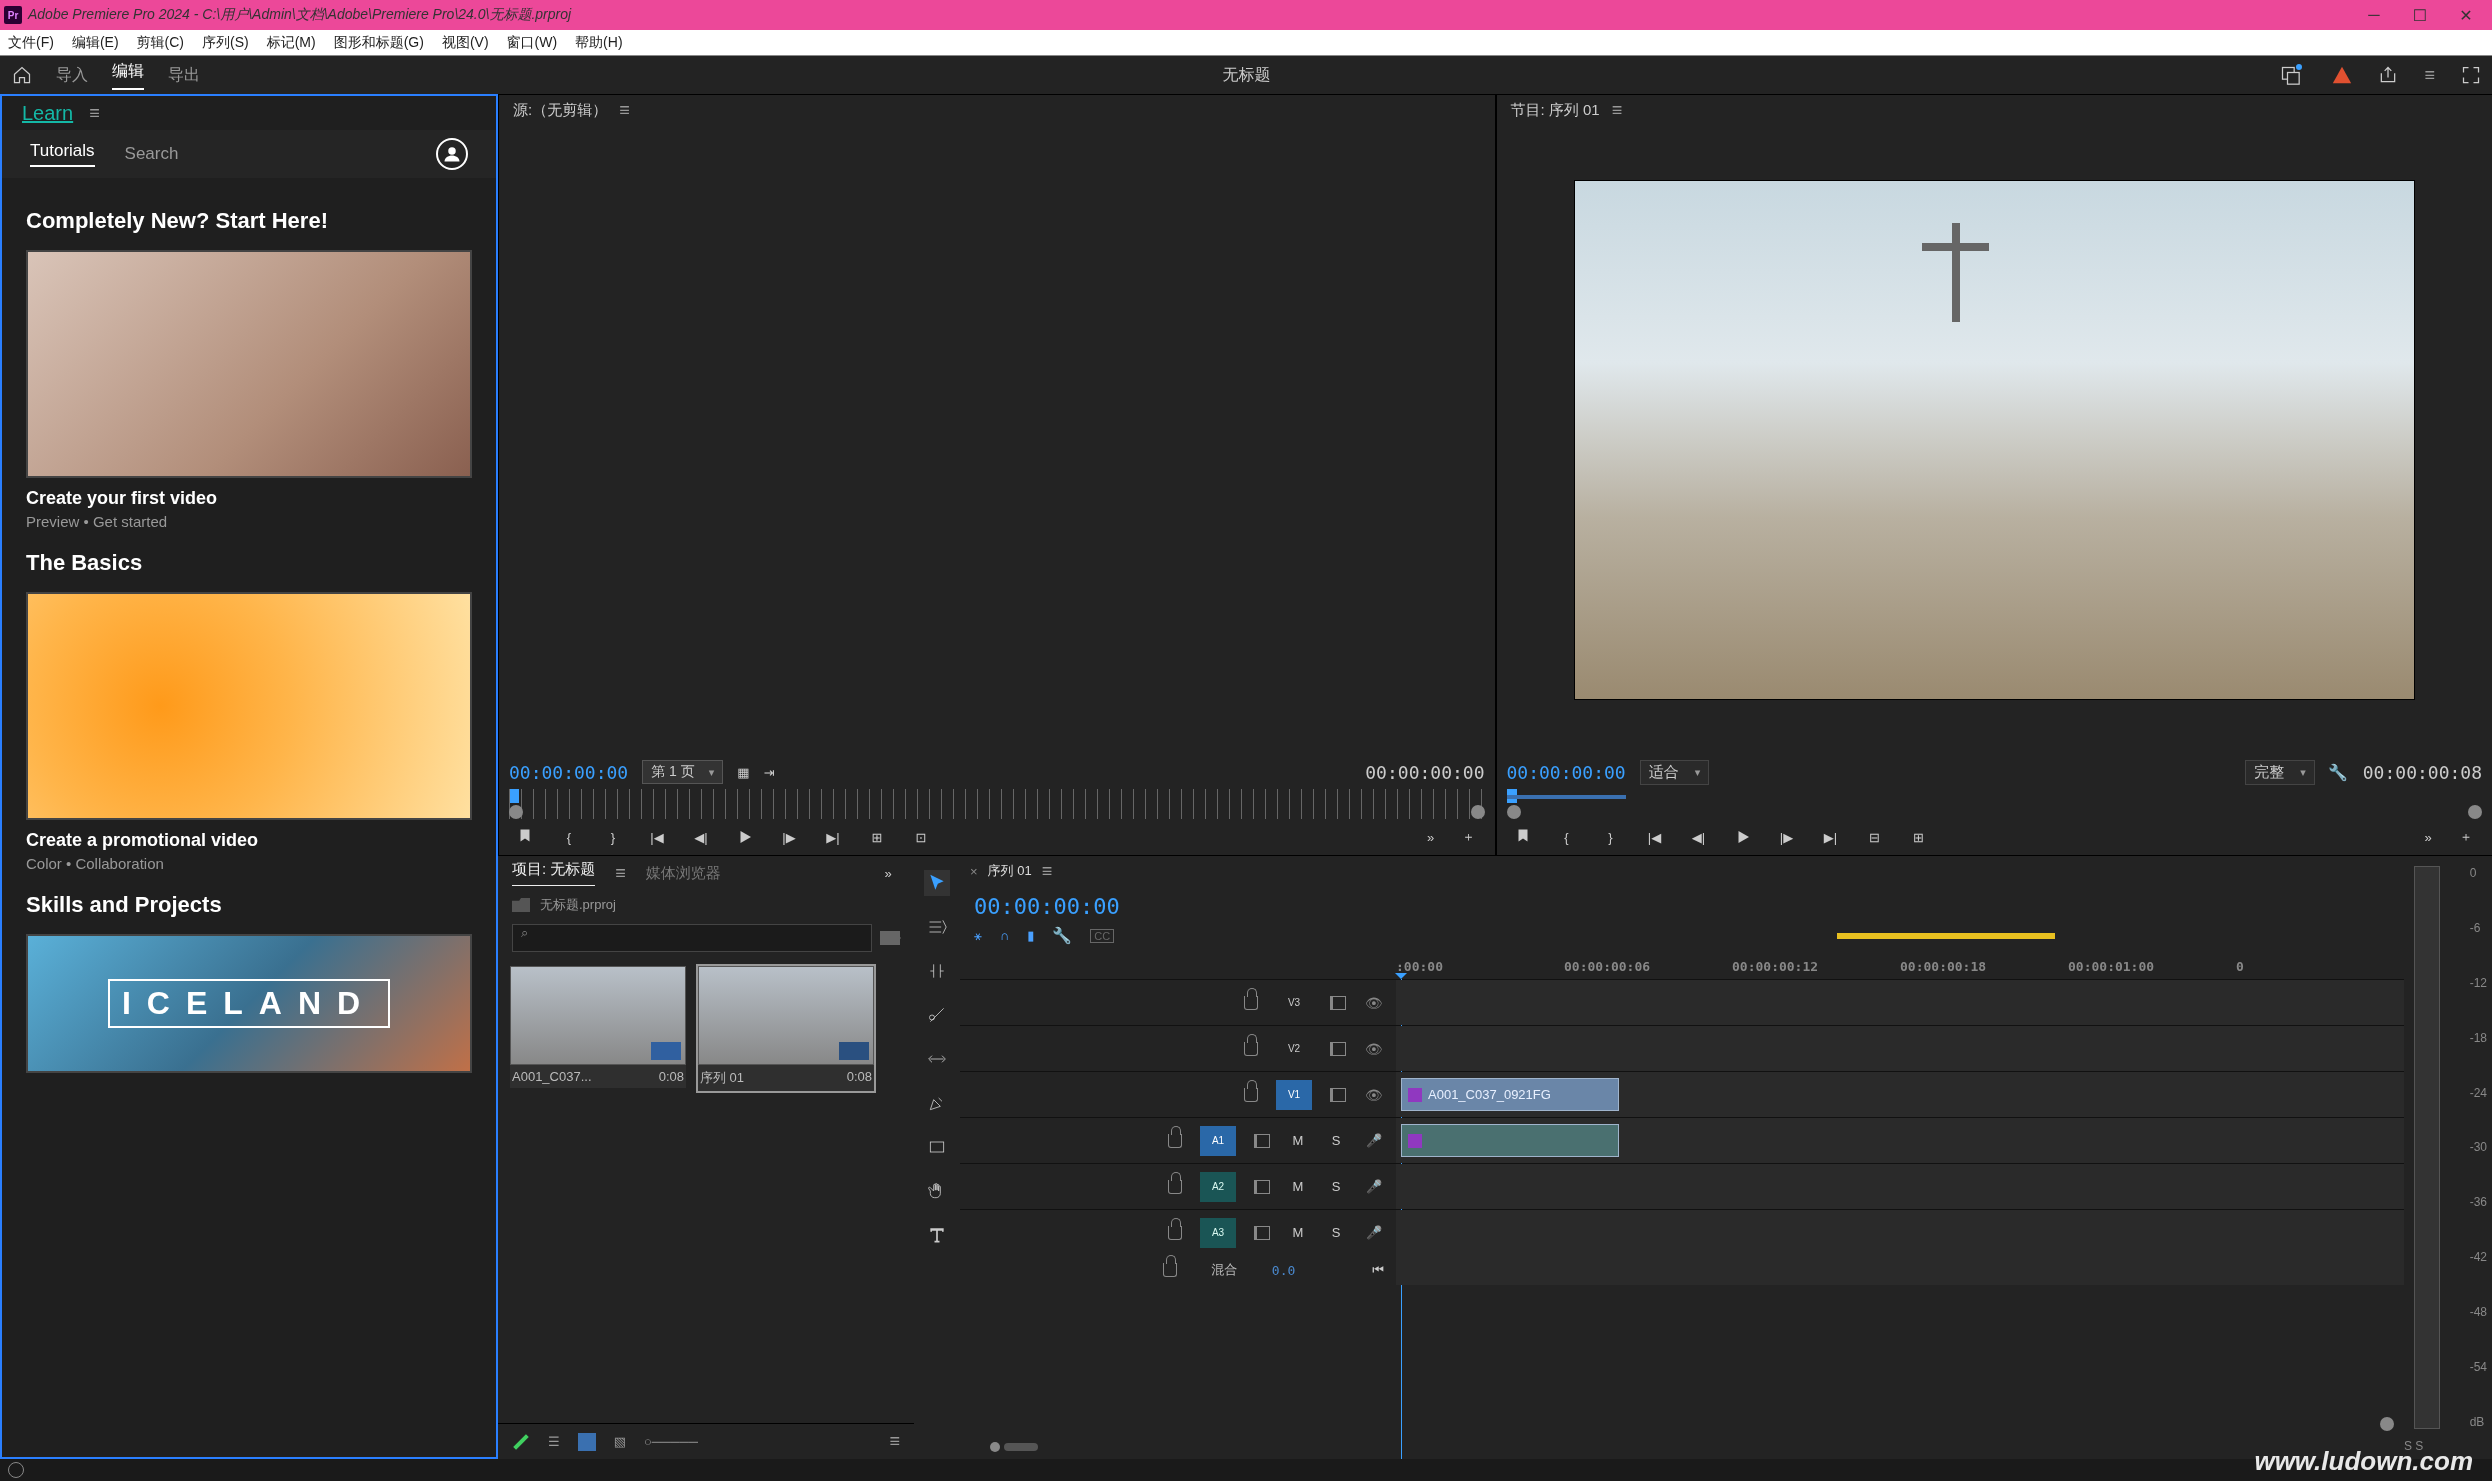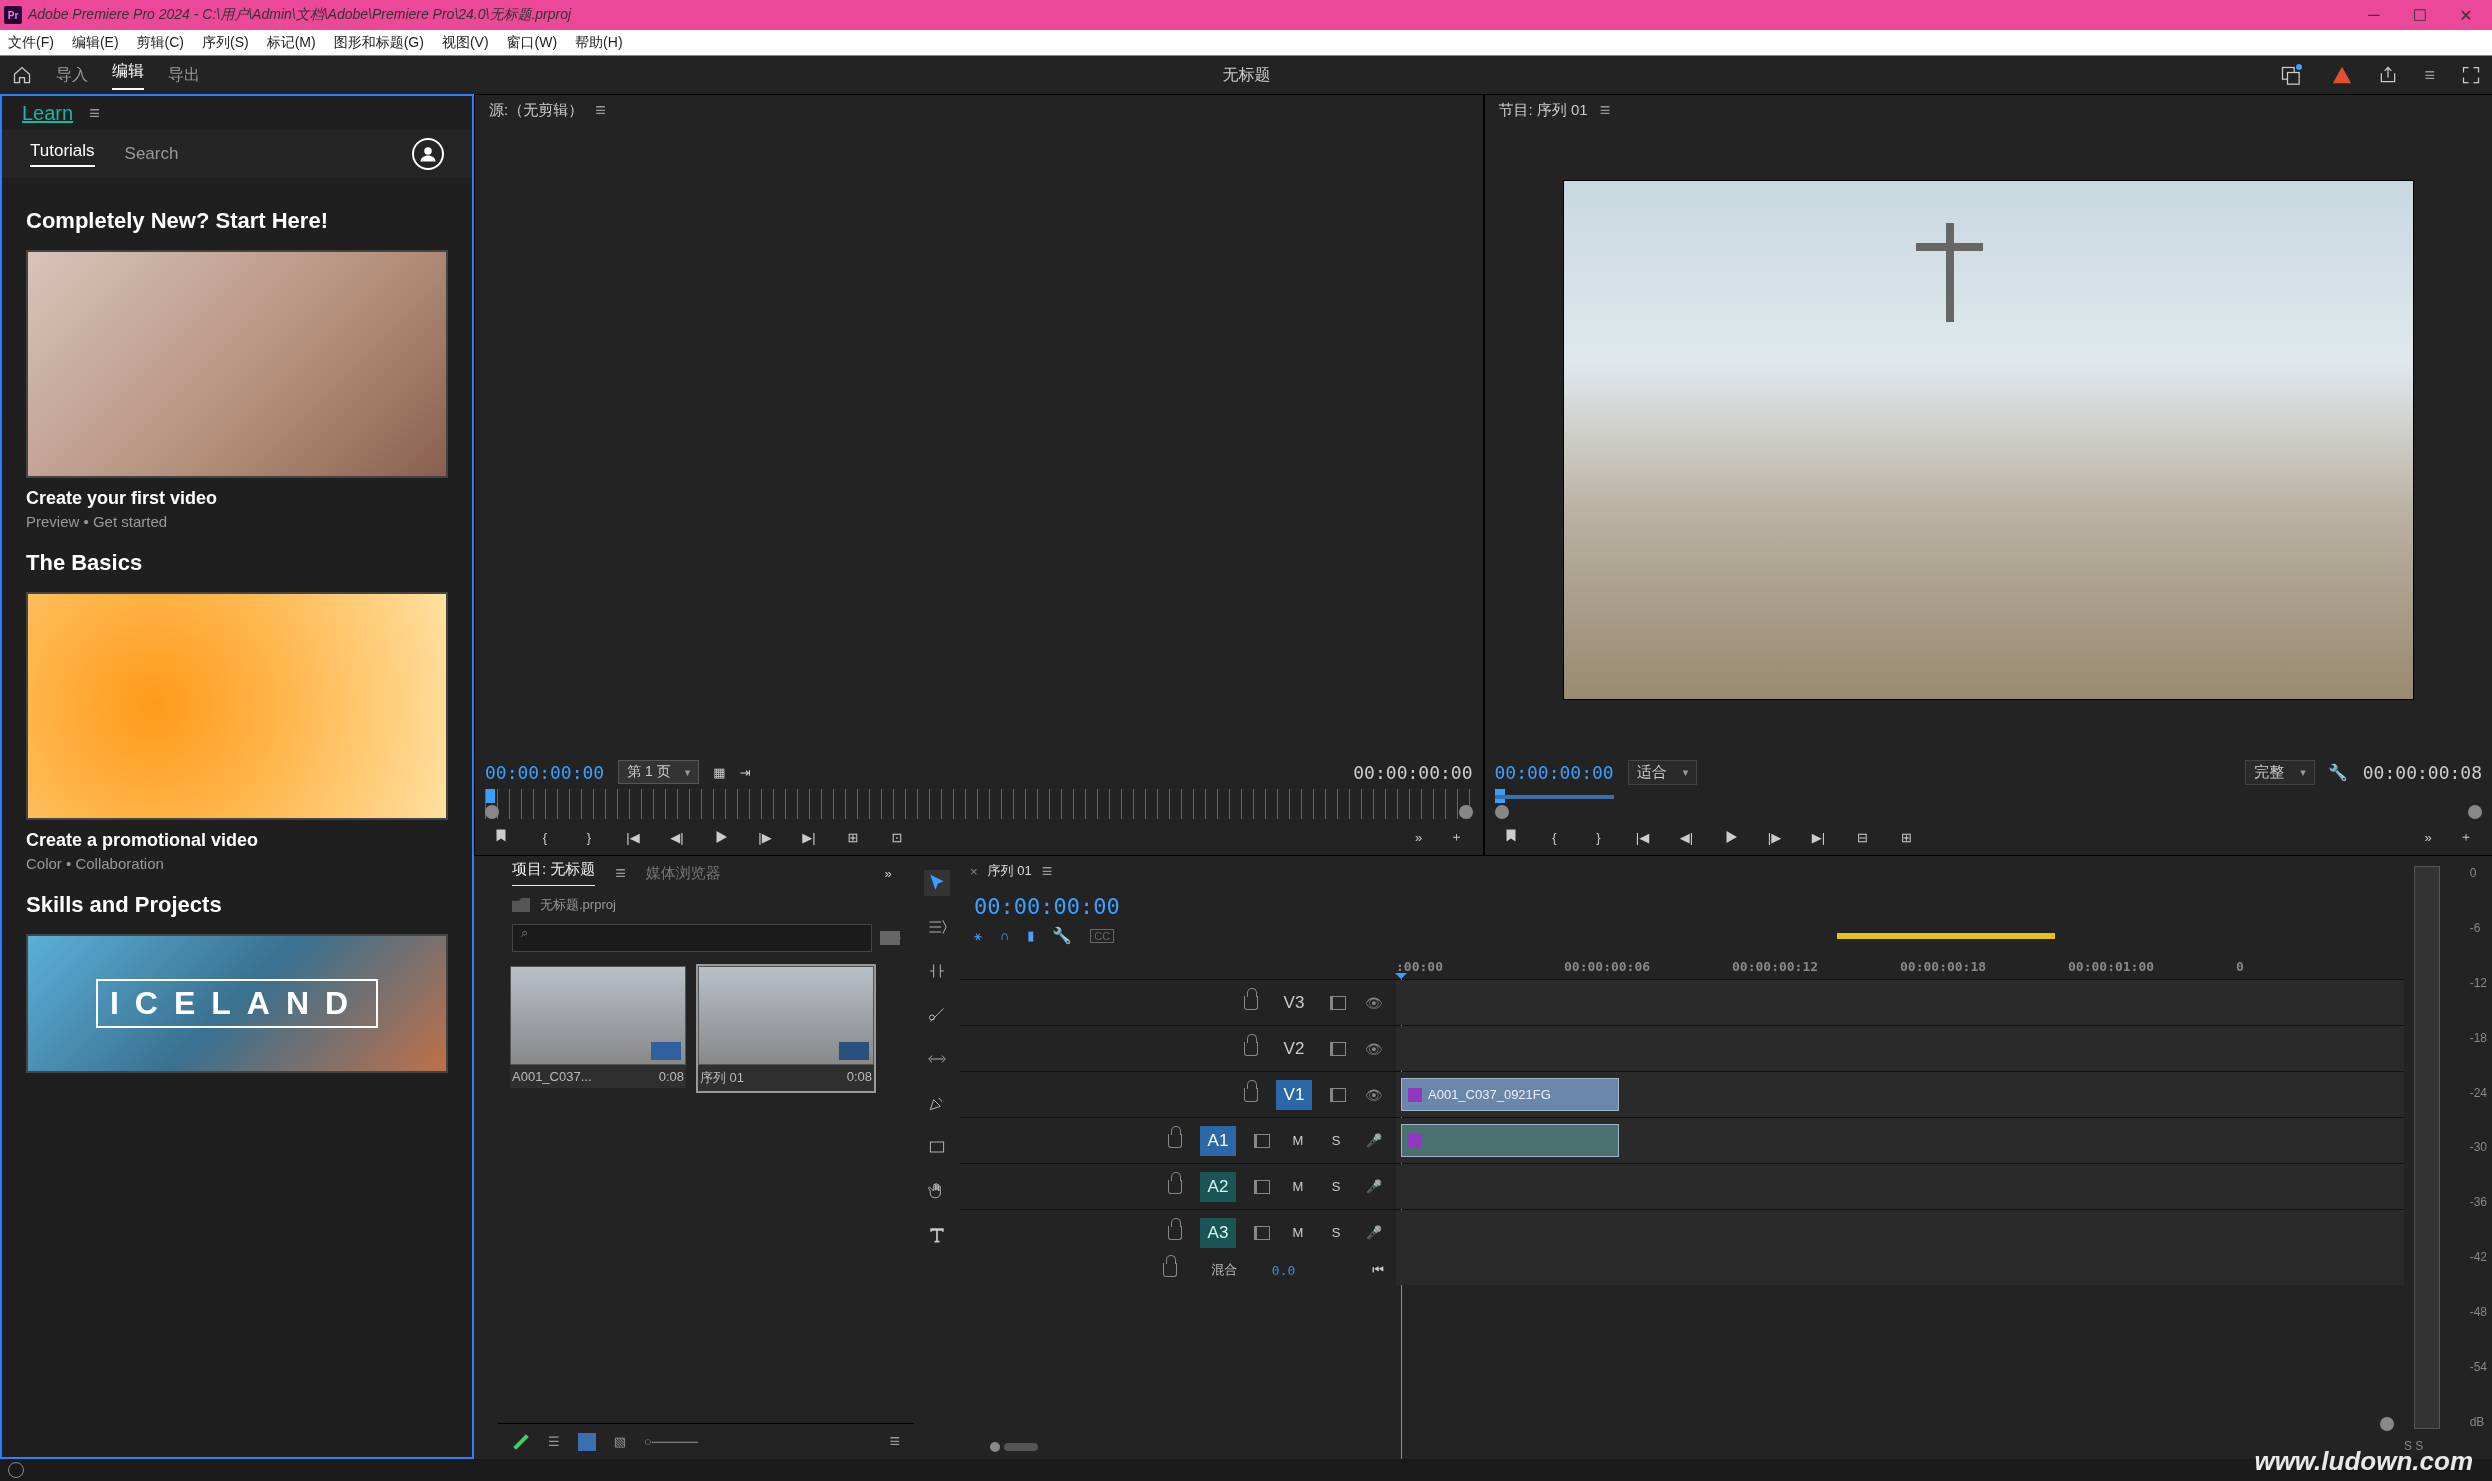--- a/index.html
+++ b/index.html
@@ -51,21 +51,21 @@
 .page-sel{ background:#333; border:1px solid #555; color:#ccc; padding:2px 8px; font-size:14px; display:flex; align-items:center; gap:8px;}
 .fitsel{ background:#2a2a2a; color:#ccc; padding:2px 8px; font-size:15px; display:flex; align-items:center; gap:10px; border:1px solid #444;}
 .ruler{ height:30px; position:relative; margin:0 10px;}
 .ruler-ticks{ position:absolute; inset:0; background:repeating-linear-gradient(90deg,#666 0,#666 1px,transparent 1px, transparent 12px);}
 .ruler-dot{ width:14px; height:14px; background:#888; border-radius:50%; position:absolute; top:16px;}
 .playhead{ position:absolute; top:0; width:10px; height:14px; background:#3aa0ff;}
 .transport{ height:36px; display:flex; align-items:center; justify-content:center; gap:20px; padding:0 14px;}
 .tbtn{ width:24px; height:24px; color:#ccc; display:flex; align-items:center; justify-content:center;}
 .tbtn svg{ width:18px; height:18px; fill:#ccc;}
 .trailing{ margin-left:auto; display:flex; gap:14px;}
-.lower{ flex:1; display:flex;padding-left:24px;}
+.lower{ flex:1; display:flex;}
 .project-panel{ width:416px; background:#232323; display:flex; flex-direction:column;}
 .proj-tabs{ height:34px; display:flex; align-items:center; gap:20px; padding:0 14px;}
 .proj-tab{ color:#777; font-size:15px;}
 .proj-tab.active{ color:#eee; border-bottom:1px solid #eee; padding-bottom:6px;}
 .proj-name-row{ height:30px; display:flex; align-items:center; gap:10px; padding:0 14px;}
 .proj-search-row{ height:36px; display:flex; align-items:center; gap:8px; padding:0 14px;}
 .proj-search{ flex:1; background:#1b1b1b; border:1px solid #444; height:28px; padding:0 8px;}
 .bins{ flex:1; padding:10px 12px; display:flex; gap:12px; align-content:flex-start; flex-wrap:wrap;}
 .bin-item{ width:176px;}
 .bin-thumb{ width:100%; height:99px; background:linear-gradient(#b8c0c8,#888); position:relative; border:1px solid #555;}
@@ -81,21 +81,21 @@
 .tl-tabs{ height:30px; display:flex; align-items:center; gap:10px; padding:0 10px;}
 .tl-tc-row{ height:40px; display:flex; align-items:center; gap:20px; padding:0 14px;}
 .tl-tc{ color:#3aa0ff; font-size:22px; font-family:monospace;}
 .tl-icons{ display:flex; gap:18px; align-items:center; color:#4aa0e0;}
 .tl-time-ruler{ height:26px; position:relative; margin-left:436px; display:flex; align-items:center;font-weight:bold;}
 .tl-time-ruler .t{ color:#888; font-size:13px; font-family:monospace; width:168px;}
 .tl-tracks{ flex:1; position:relative;}
 .track-row{ height:46px; display:flex; align-items:center; border-top:1px solid #111;}
 .track-head{ width:436px; height:100%; display:flex; align-items:center; justify-content:flex-end; gap:18px; padding:0 12px;}
 .head-ico{ width:20px; height:20px; display:flex; align-items:center; justify-content:center;}
-.track-label{ width:36px; height:30px; display:flex; align-items:center; justify-content:center; color:#ccc; font-size:17px;}
+.track-label{ width:36px; height:30px; display:flex; align-items:center; justify-content:center; color:#ccc; font-size:10px;}
 .track-label.active{ background:#2a68a8; color:#fff;}
 .track-label.audio{ background:#1a5555; color:#d8f8f0;}
 .track-body{ flex:1; height:100%; position:relative; background:#2a2a2a;}
 .clip{ position:absolute; left:5px; width:218px; top:6px; bottom:6px; background:#6a86a8; border:1px solid #a0b4cc; display:flex; align-items:center; padding:0 6px; font-size:13px; color:#e8f0ff;}
 .clip.audio{ background:#4a7070;}
 .clip .fx{ width:14px; height:14px; background:#9038c0; margin-right:6px;}
 .tl-playhead{ position:absolute; left:441px; top:0; bottom:0; width:1px; background:#3aa0ff;}
 .tl-playhead::before{ content:""; position:absolute; top:-6px; left:-6px; border:6px solid transparent; border-top-color:#3aa0ff;}
 .yellow-range{ position:absolute; left:441px; top:-20px; width:218px; height:6px; background:#e8c020;}
 .scroll-dot{ position:absolute; right:10px; width:14px; height:14px; border-radius:50%; background:#888;}

